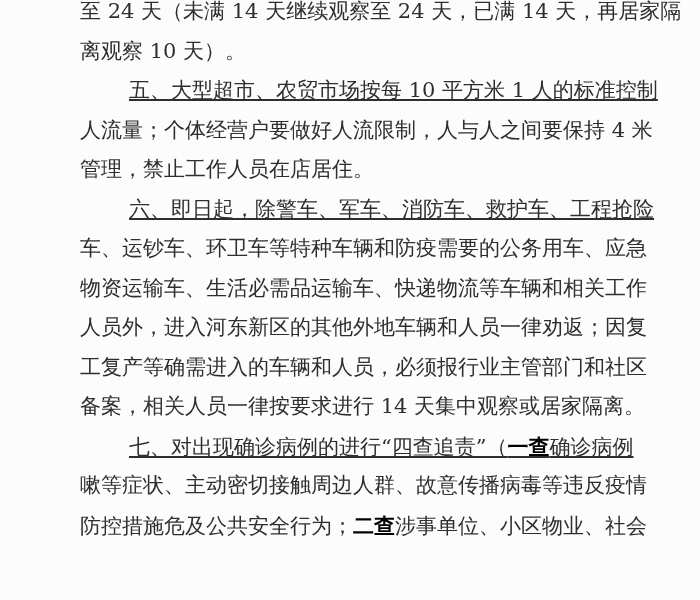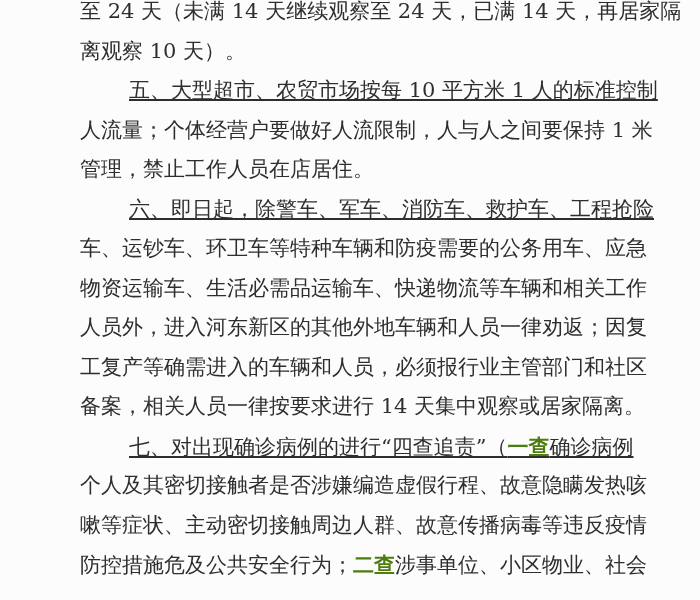--- a/index.html
+++ b/index.html
@@ -40,38 +40,37 @@
     }
     .line.last {
       text-align-last: left;
     }
     .line.indent {
       padding-left: 49px;
       text-decoration: underline;
     }
     .strong {
       font-weight: bold;
-      color: #4d7c0f;
+      color: #000000;
     }
   </style>
 </head>
 <body>
 
 <div class="page">
   <div class="text-block">
     <span class="line">至 24 天（未满 14 天继续观察至 24 天，已满 14 天，再居家隔</span>
     <span class="line last">离观察 10 天）。</span>
     <span class="line indent">五、大型超市、农贸市场按每 10 平方米 1 人的标准控制</span>
-    <span class="line">人流量；个体经营户要做好人流限制，人与人之间要保持 1 米</span>
+    <span class="line">人流量；个体经营户要做好人流限制，人与人之间要保持 4 米</span>
     <span class="line last">管理，禁止工作人员在店居住。</span>
     <span class="line indent">六、即日起，除警车、军车、消防车、救护车、工程抢险</span>
     <span class="line">车、运钞车、环卫车等特种车辆和防疫需要的公务用车、应急</span>
     <span class="line">物资运输车、生活必需品运输车、快递物流等车辆和相关工作</span>
     <span class="line">人员外，进入河东新区的其他外地车辆和人员一律劝返；因复</span>
     <span class="line">工复产等确需进入的车辆和人员，必须报行业主管部门和社区</span>
     <span class="line last">备案，相关人员一律按要求进行 14 天集中观察或居家隔离。</span>
 
     <span class="line indent"><span>七、对出现确诊病例的进行“四查追责”（</span><span class="strong">一查</span><span>确诊病例</span></span>
-    <span class="line">个人及其密切接触者是否涉嫌编造虚假行程、故意隐瞒发热咳</span>
     <span class="line">嗽等症状、主动密切接触周边人群、故意传播病毒等违反疫情</span>
     <span class="line"><span>防控措施危及公共安全行为；</span><span class="strong">二查</span><span>涉事单位、小区物业、社会</span></span>
   </div>
 </div>
 
 </body></html>

